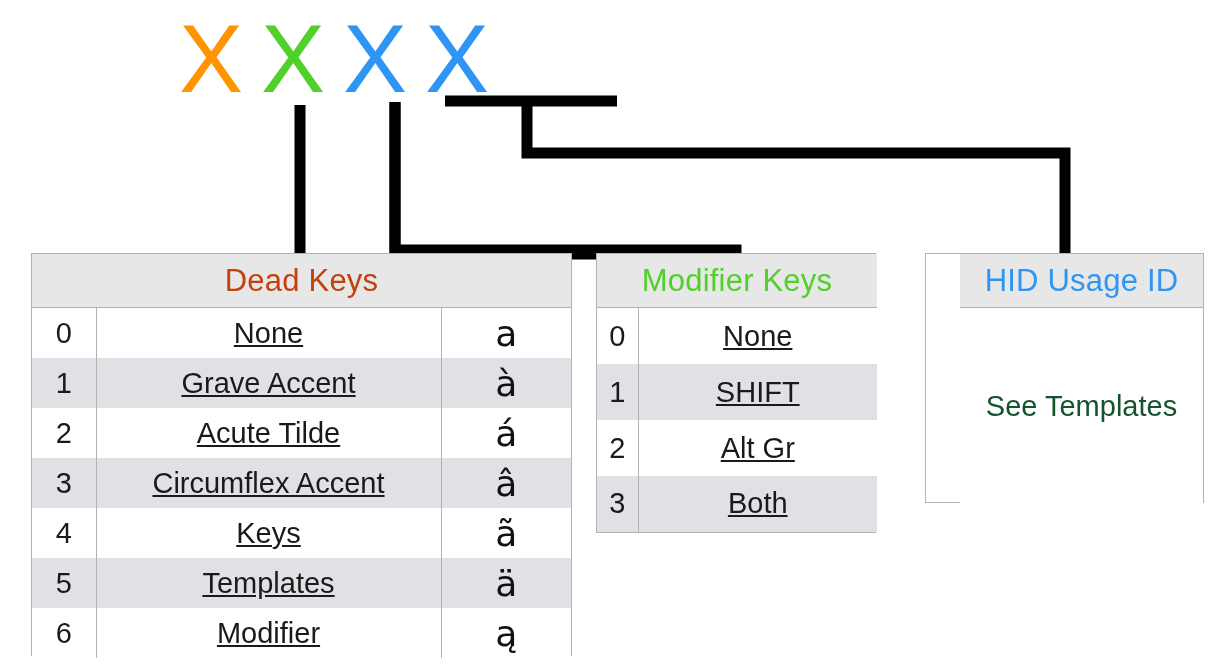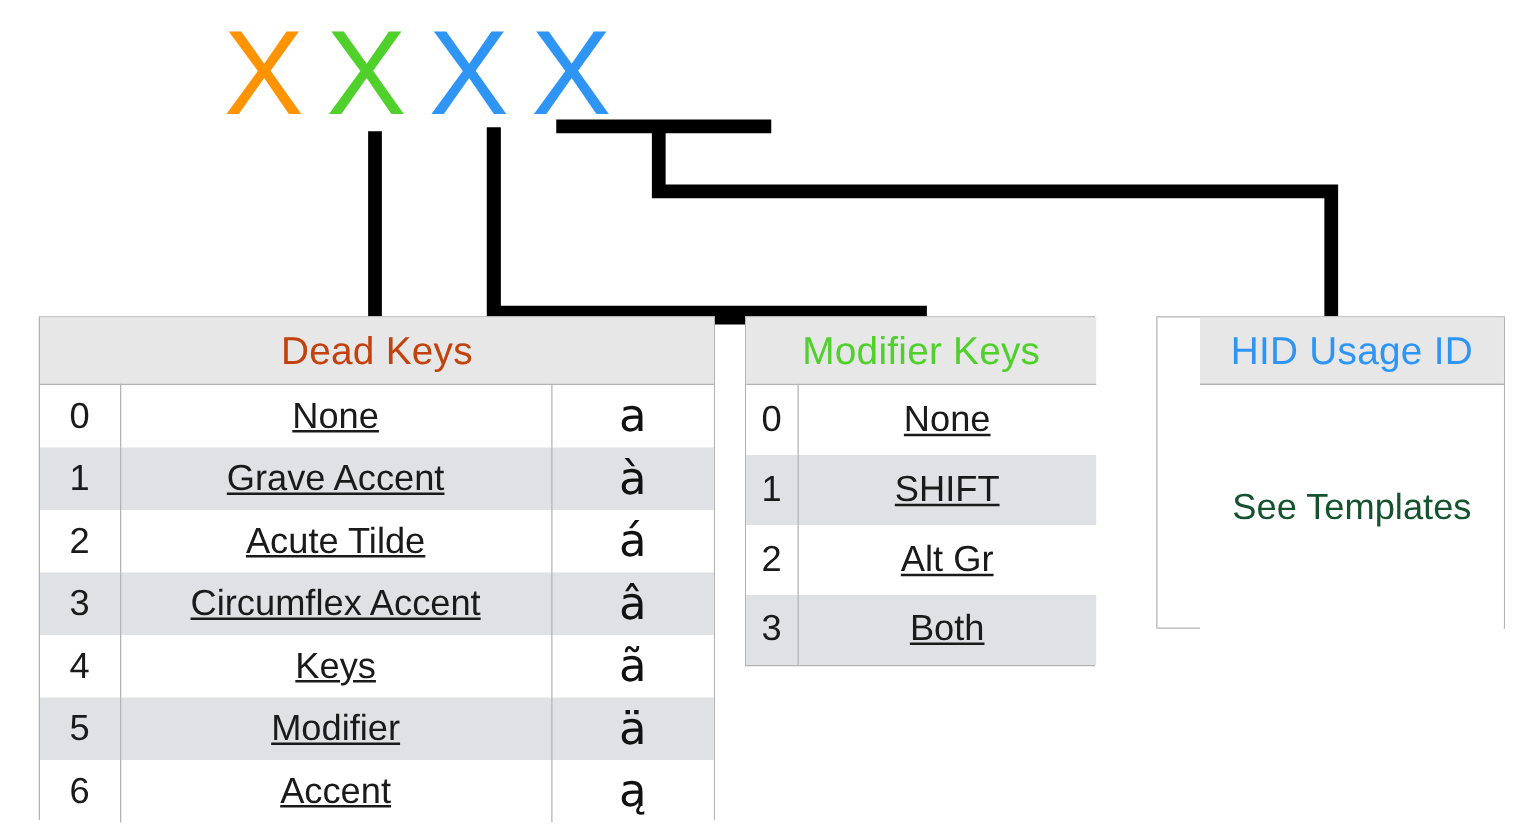--- a/index.html
+++ b/index.html
@@ -203,26 +203,26 @@
         <td class="cell-name">Circumflex Accent</td>
         <td class="cell-glyph">â</td>
       </tr>
       <tr class="row-odd">
         <td class="cell-idx">4</td>
         <td class="cell-name">Keys</td>
         <td class="cell-glyph">ã</td>
       </tr>
       <tr class="row-even">
         <td class="cell-idx">5</td>
+        <td class="cell-name">Templates</td>
+        <td class="cell-glyph">ä</td>
+      </tr>
+      <tr class="row-odd">
+        <td class="cell-idx">6</td>
         <td class="cell-name">Modifier</td>
-        <td class="cell-glyph">ä</td>
-      </tr>
-      <tr class="row-odd">
-        <td class="cell-idx">6</td>
-        <td class="cell-name">Accent</td>
         <td class="cell-glyph">ą</td>
       </tr>
     </tbody>
   </table>
 </div>
 
 <div class="nav-table" id="table-modifier-keys">
   <table>
     <colgroup>
       <col class="c-idx">

